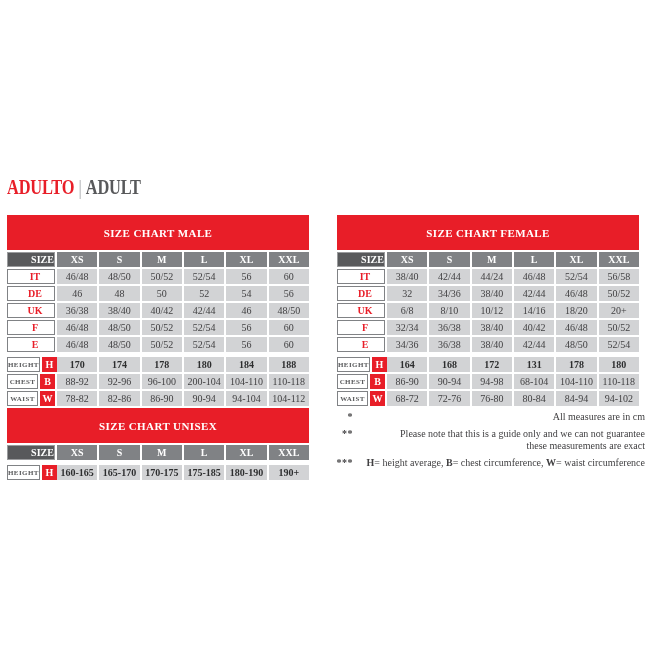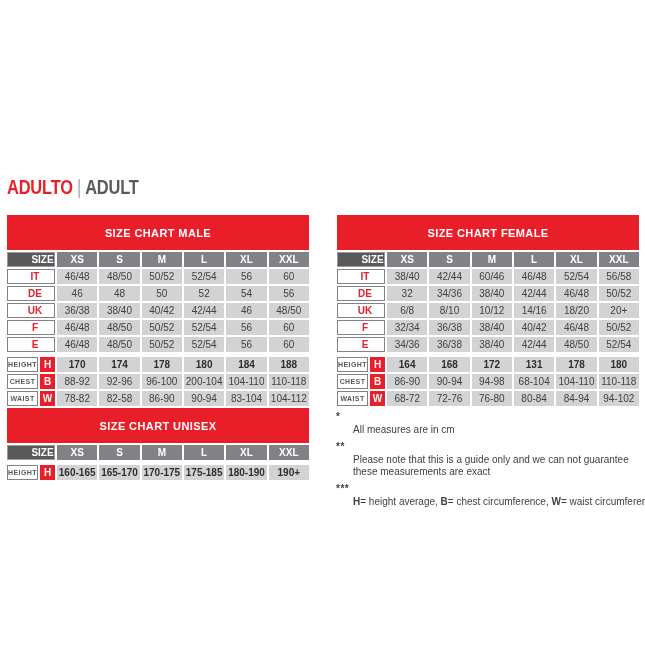--- a/index.html
+++ b/index.html
@@ -1,22 +1,23 @@
 <!DOCTYPE html>
 <html style="--red: #E81E28; --dark-gray: #58595B; --mid-gray: #808285; --cell-gray: #D2D3D5; --text-dark: #414042;"><head>
 <meta charset="utf-8">
 <style>
   * { box-sizing: border-box; margin: 0; padding: 0; }
   html, body { background: #ffffff; }
   .page {
     position: relative;
     width: 645px; height: 645px;
     background: #ffffff;
-    font-family: Liberation Sans, sans-serif;
+    font-family: Liberation Serif, serif;
     overflow: hidden;
+    text-align: right;
   }
   
   .title {
     position: absolute; left: 7px; top: 176px;
     font-size: 20px; font-weight: 700;
     white-space: nowrap;
     transform: scaleX(0.82); transform-origin: left center;
     letter-spacing: -0.2px;
   }
   .t-red   { color: var(--red); }
@@ -77,21 +78,21 @@
   
   .footnotes {
     position: absolute; left: 336px; top: 411px; width: 309px;
     font-size: 10px; color: #414042;
   }
   .fn {
     display: grid; grid-template-columns: 17px 1fr;
     line-height: 12px; margin-bottom: 5px;
   }
   .fn-marker { font-weight: 700; letter-spacing: 0.5px; }
-  .fn-text { white-space: pre; margin-top: 13px; }
+  .fn-text { white-space: pre; }
   .fn-text .b { font-weight: 700; }
 </style>
 </head>
 <body>
 
 <div class="page">
 
   <div class="title">
     <span class="t-red">ADULTO</span><span class="t-div">|</span><span class="t-gray">ADULT</span>
   </div>
@@ -175,43 +176,43 @@
         <div class="cell">200-104</div>
         <div class="cell">104-110</div>
         <div class="cell">110-118</div>
       </div>
       <div class="row">
         <div class="measure-label-wrap">
           <div class="measure-label">WAIST</div>
           <div class="badge">W</div>
         </div>
         <div class="cell">78-82</div>
-        <div class="cell">82-58</div>
+        <div class="cell">82-86</div>
         <div class="cell">86-90</div>
         <div class="cell">90-94</div>
-        <div class="cell">83-104</div>
+        <div class="cell">94-104</div>
         <div class="cell">104-112</div>
       </div>
     </div>
   <div class="sizetable tbl-female" id="tbl-female">
       <div class="bar">SIZE CHART FEMALE</div>
       <div class="row hdr">
         <div class="cell-size">SIZE</div>
         <div class="cell">XS</div>
         <div class="cell">S</div>
         <div class="cell">M</div>
         <div class="cell">L</div>
         <div class="cell">XL</div>
         <div class="cell">XXL</div>
       </div>
       <div class="row">
         <div class="labelbox">IT</div>
         <div class="cell">38/40</div>
         <div class="cell">42/44</div>
-        <div class="cell">60/46</div>
+        <div class="cell">44/24</div>
         <div class="cell">46/48</div>
         <div class="cell">52/54</div>
         <div class="cell">56/58</div>
       </div>
       <div class="row">
         <div class="labelbox">DE</div>
         <div class="cell">32</div>
         <div class="cell">34/36</div>
         <div class="cell">38/40</div>
         <div class="cell">42/44</div>

